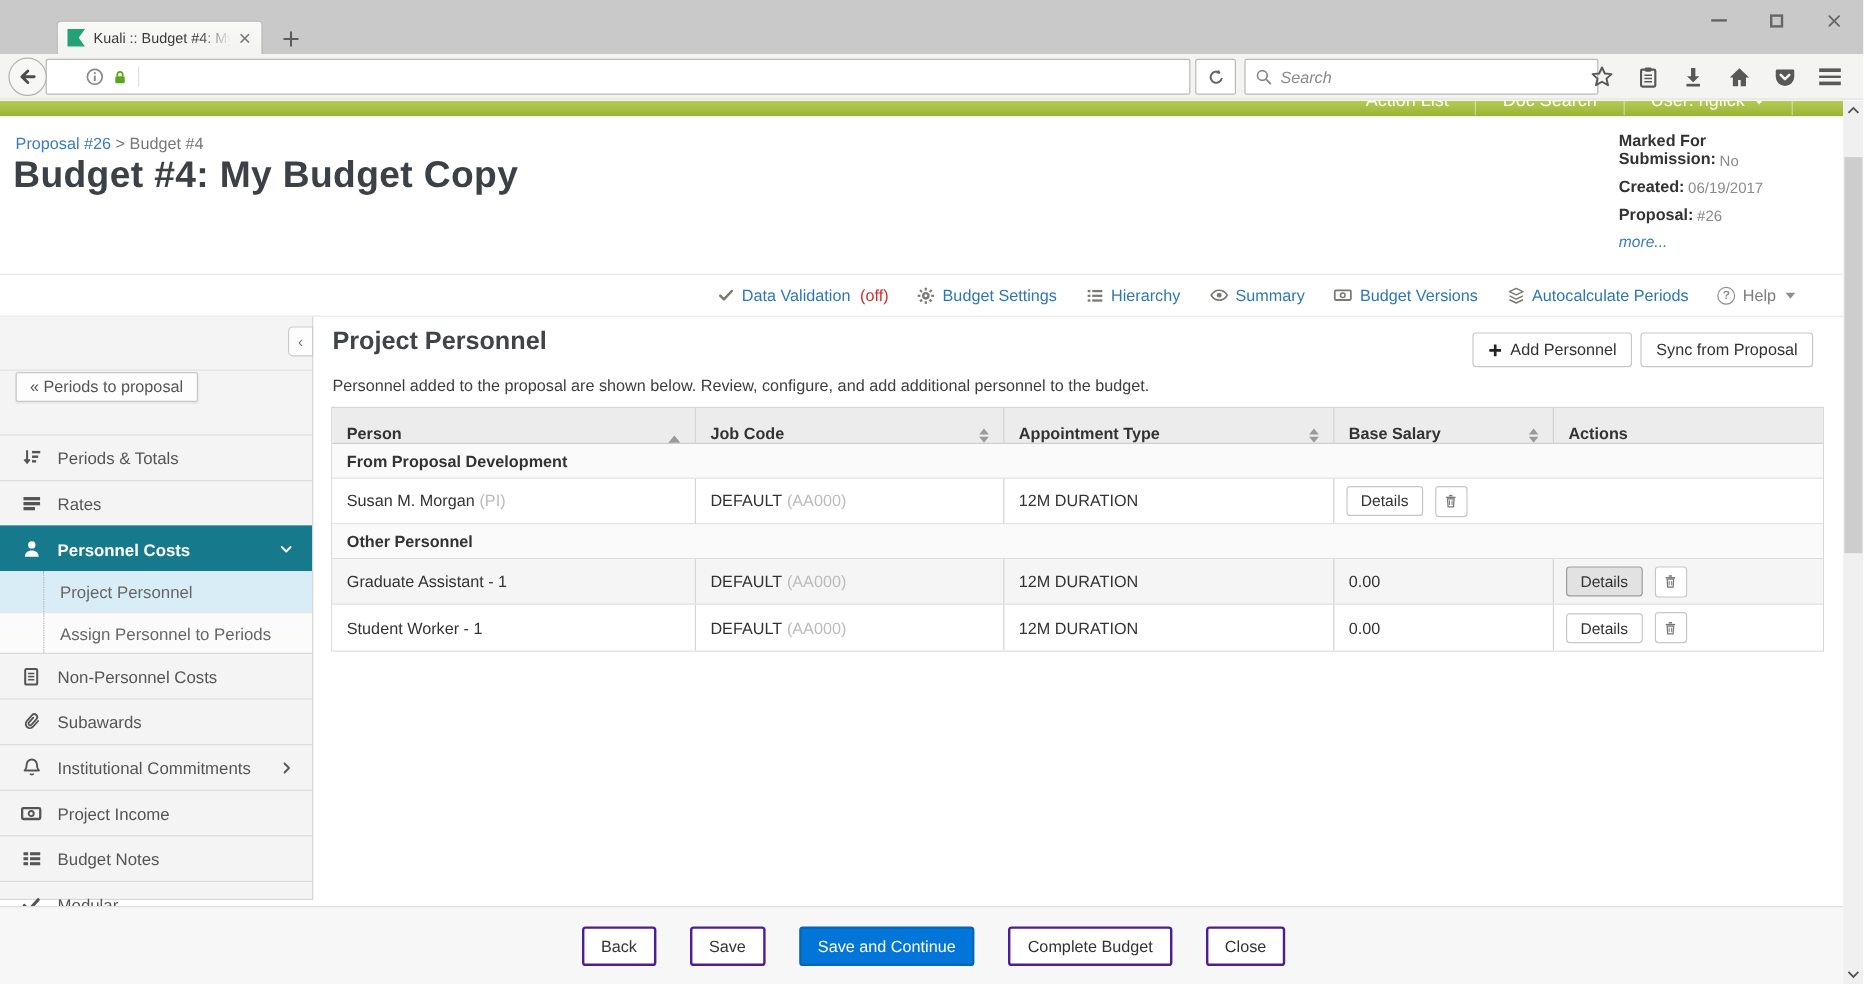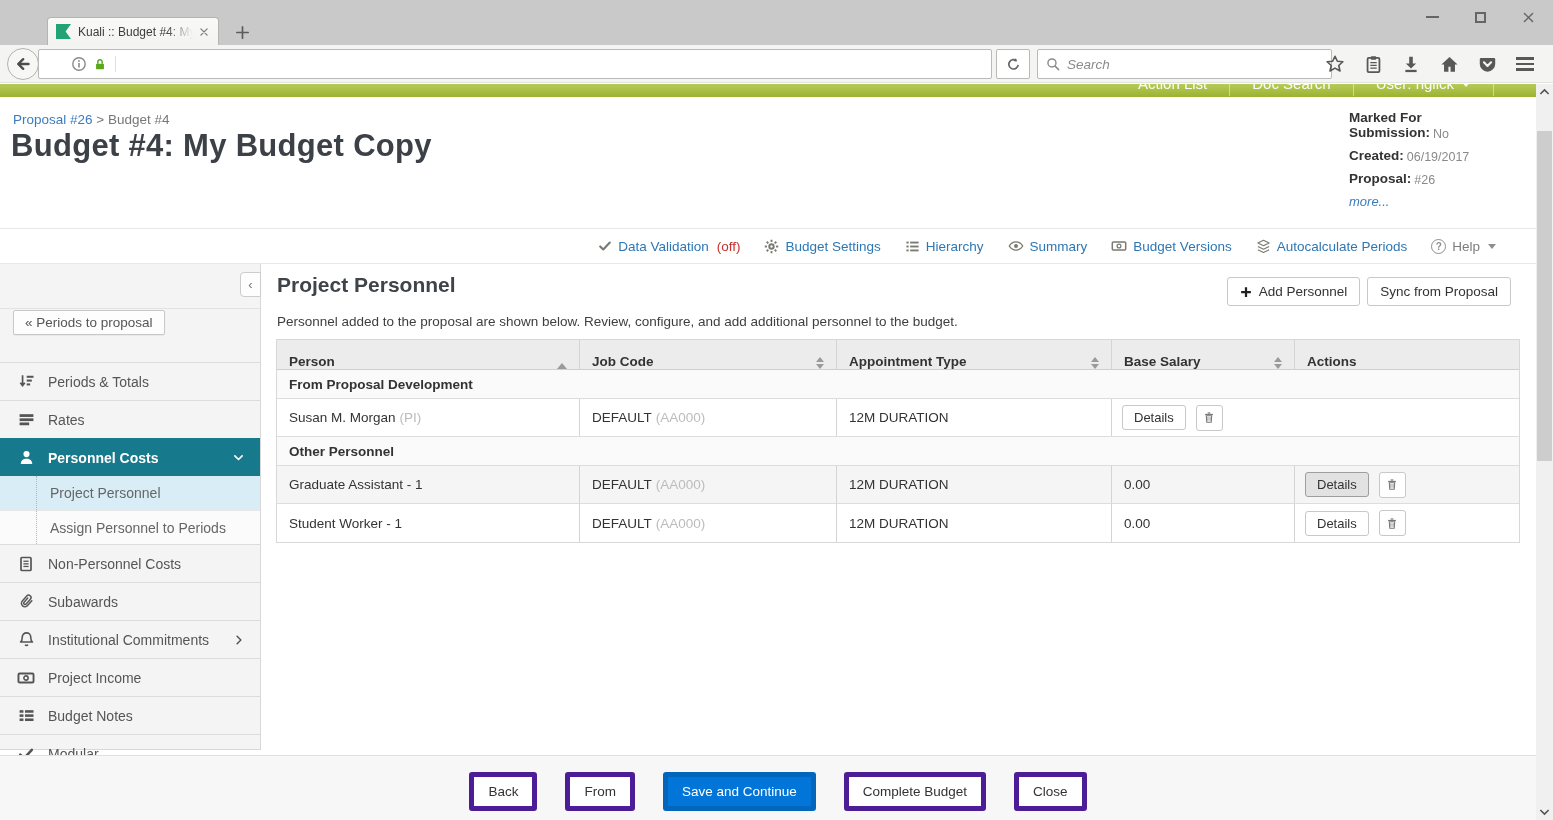--- a/index.html
+++ b/index.html
@@ -122,21 +122,21 @@
   .td.c-actions { padding-left:10px; gap:10px; }
   .btn-details { background:#fff; border:1px solid #c8c8c8; border-radius:3px; padding:4px 11px; font-size:13px; color:#333;
                  cursor:pointer; font-family:"Liberation Sans",sans-serif; }
   .btn-details.active { background:#e2e2e2; border-color:#9e9e9e; }
   .btn-trash { width:27px; height:26px; background:#fff; border:1px solid #c8c8c8; border-radius:3px; color:#777;
                display:flex; align-items:center; justify-content:center; cursor:pointer; }
 
   
   .footer { position:absolute; left:0; bottom:0; width:1536px; height:65px; background:#f7f7f7; border-top:1px solid #e0e0e0;
             display:flex; justify-content:center; align-items:flex-start; padding-top:16px; gap:8px; }
-  .f-btn { background:#fff; border:5px solid #4c1d95; border-radius:3px; color:#333; font-size:13.5px; padding:7px 14px;
+  .f-btn { background:#fff; border:2px solid #4c1d95; border-radius:3px; color:#333; font-size:13.5px; padding:7px 14px;
            cursor:pointer; font-family:"Liberation Sans",sans-serif;margin-left:20px; }
   .f-btn.primary { background:#0275d8; border-color:#0266bd; color:#fff; }
 
   
   .scrollbar { position:absolute; right:0; top:84px; width:17px; bottom:0; background:#f0f0f0; }
   .sb-arrow { position:absolute; left:0; width:17px; height:16px; display:flex; align-items:center; justify-content:center; color:#505050; }
   .sb-arrow.up { top:0; } .sb-arrow.down { bottom:0; }
   .sb-thumb { position:absolute; left:1px; top:47px; width:15px; height:330px; background:#cdcdcd; }
 
   svg { display:block; }
@@ -623,21 +623,21 @@
               </button>
             </div>
           </div>
         </div>
       </div>
     </div>
   </div>
 
   <div class="footer">
     <button class="f-btn">Back</button>
-    <button class="f-btn">From</button>
+    <button class="f-btn">Save</button>
     <button class="f-btn primary">Save and Continue</button>
     <button class="f-btn">Complete Budget</button>
     <button class="f-btn">Close</button>
   </div>
 
   <div class="scrollbar">
     <div class="sb-arrow up">
       <svg width="11" height="8" viewBox="0 0 16 10">
           <path d="M2 8l6-6 6 6" fill="none" stroke="currentColor" stroke-width="2.2"></path>
         </svg>

